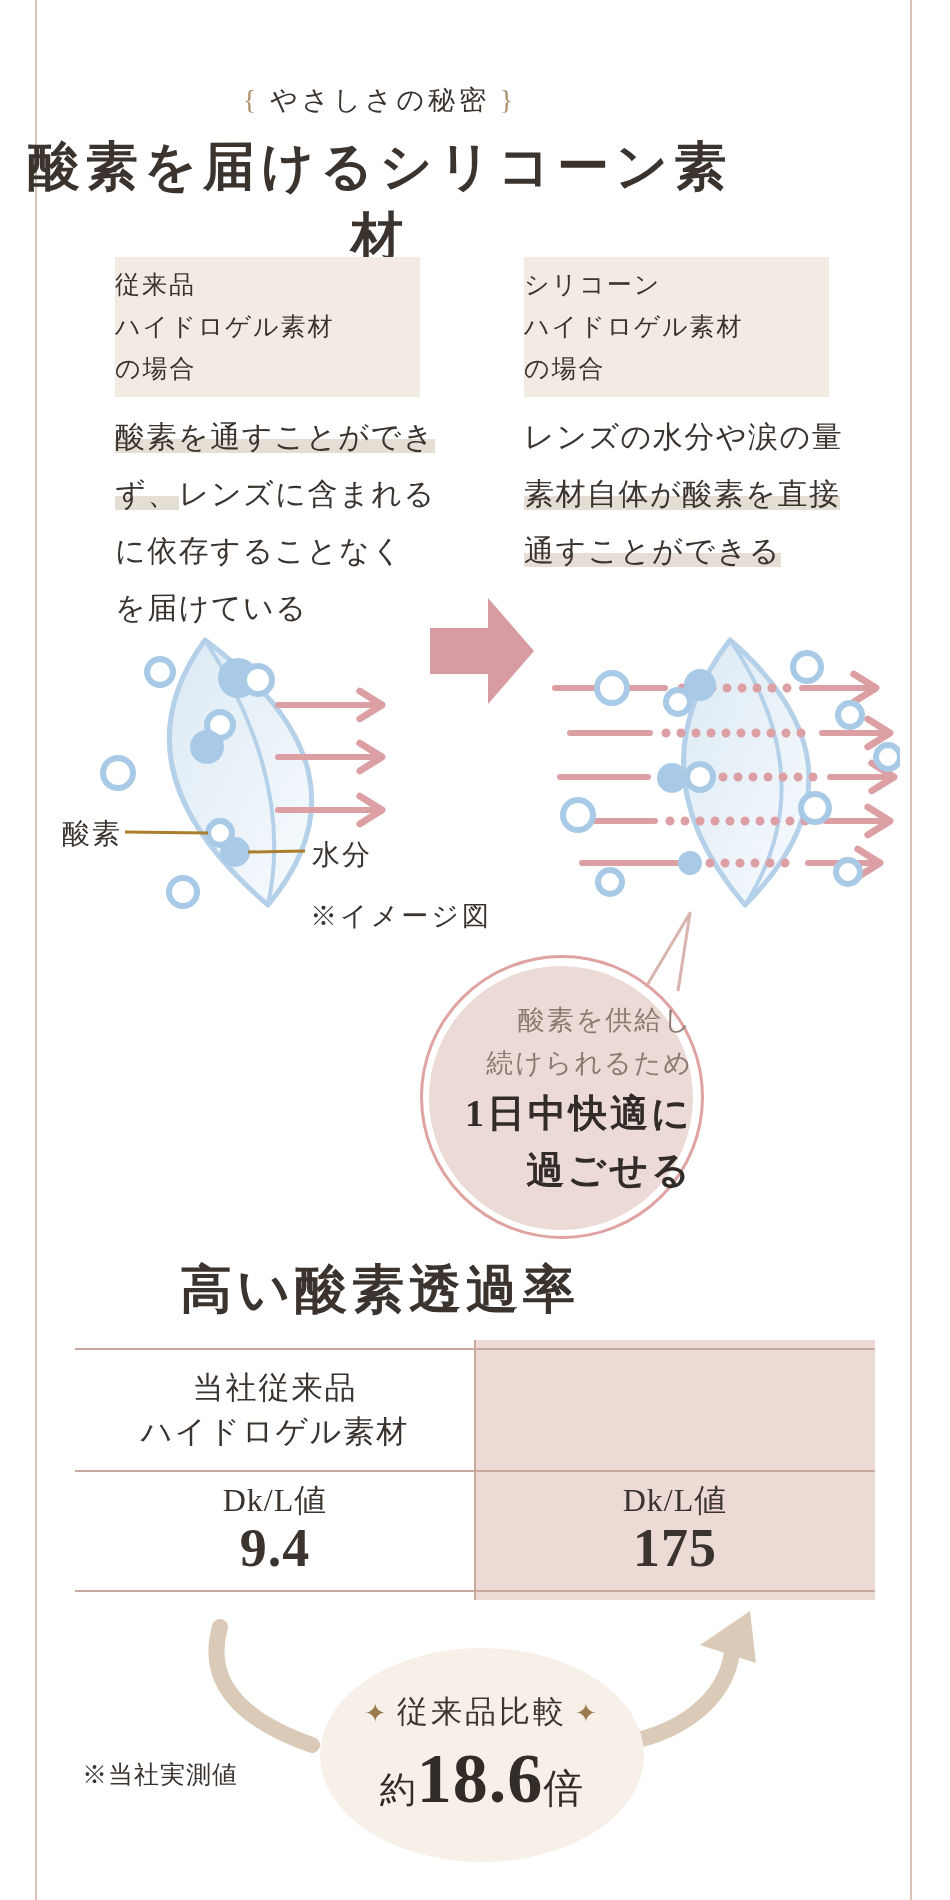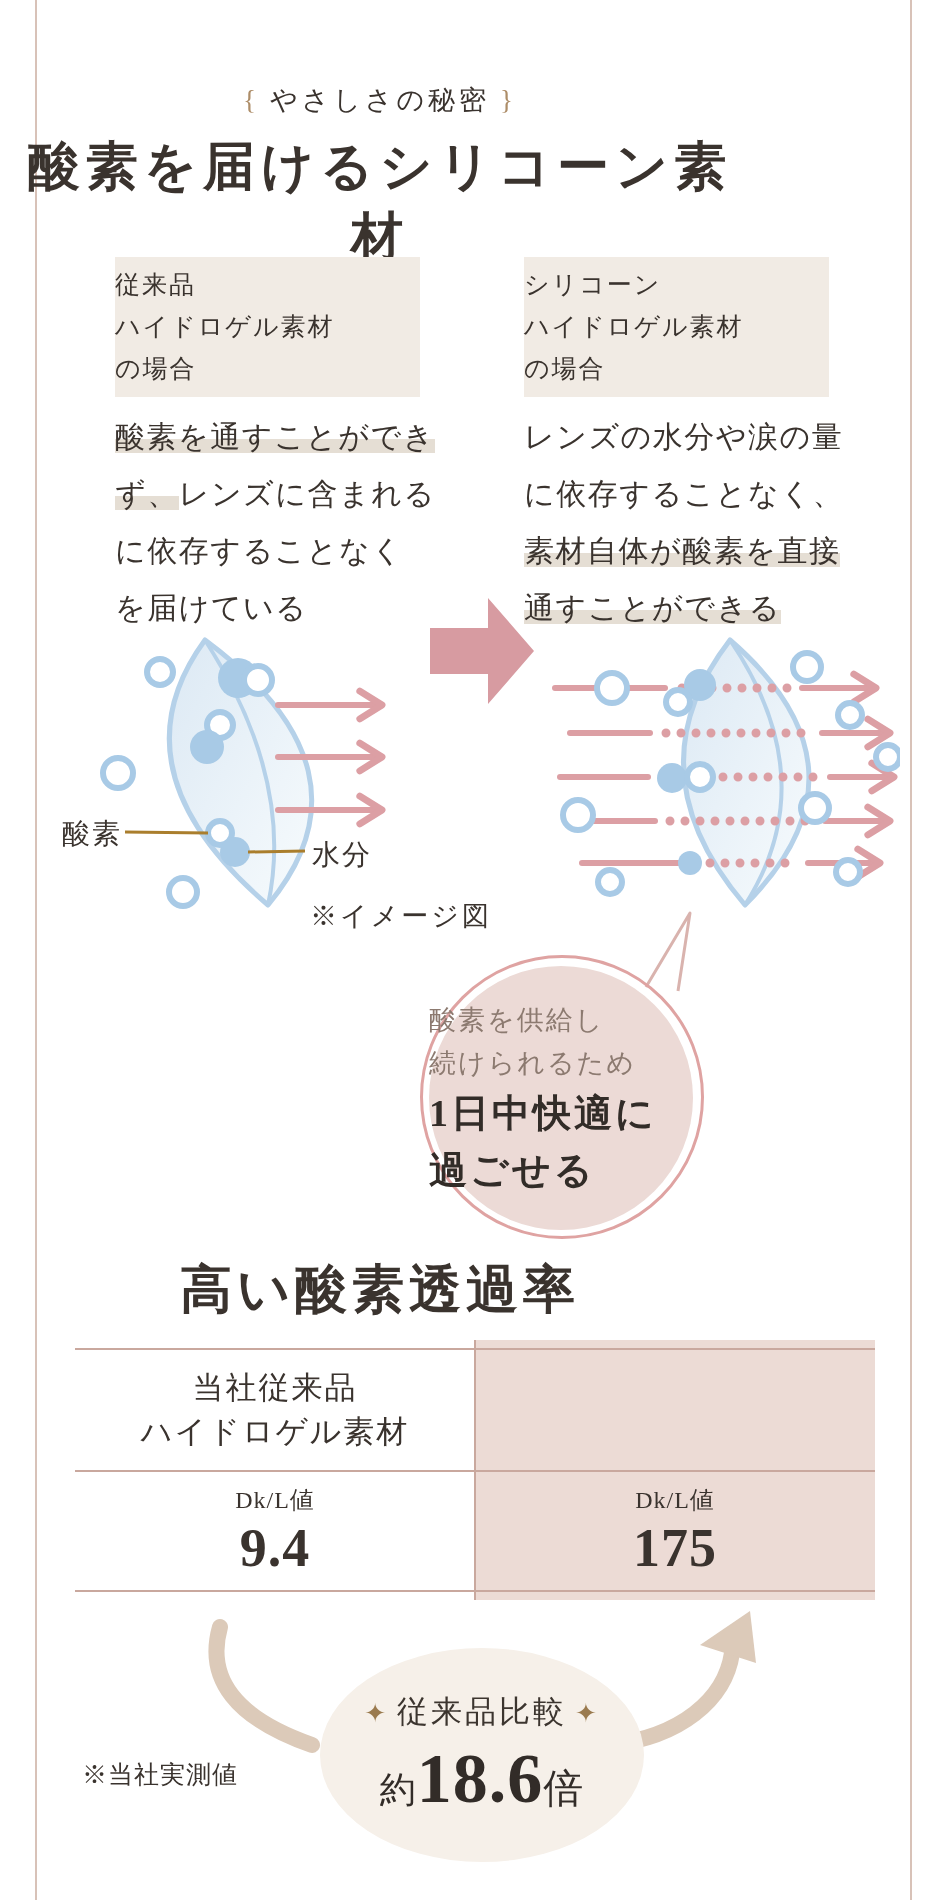--- a/index.html
+++ b/index.html
@@ -21,36 +21,36 @@
   .para .tline { white-space:nowrap; }
   .hl { background:linear-gradient(transparent 58%, #e5ded4 58%); }
 
   .diagram-label { font-size:28px; letter-spacing:2px; }
   .caption { font-size:27px; letter-spacing:3px; }
 
   .bubble-ring { left:420px; top:955px; width:284px; height:284px; border-radius:50%;
                  border:3px solid #dfa3a2; background:transparent; }
   .bubble-fill { left:429px; top:966px; width:264px; height:264px; border-radius:50%;
                  background:#ecdad6; display:flex; flex-direction:column; justify-content:center;
-                 align-items:flex-start; text-align:center; padding-top:2px; }
+                 align-items:flex-end; text-align:center; padding-top:2px; }
   .bubble-small { font-size:27px; line-height:43px; letter-spacing:2px; color:#8c7a70; }
   .bubble-big { font-size:38px; line-height:57px; letter-spacing:3px; font-weight:700; color:#322c28; }
 
   .perm-heading { top:1255px; font-size:52px; font-weight:700; letter-spacing:5px; }
 
   .tablewrap { left:75px; top:1348px; width:800px; height:224px; }
   .feat-panel { left:400px; top:-8px; width:400px; height:260px; background:#ecdbd5; }
   .tl-h { position:absolute; left:0; width:800px; height:2px; background:#c9a89e; }
   .tl-v { position:absolute; left:399px; top:-8px; width:2px; height:260px; background:#c9a89e; }
   .cell { position:absolute; width:400px; display:flex; flex-direction:column;
           justify-content:center; align-items:center; text-align:center; }
   .name-cell { top:2px; height:120px; }
   .name-cell div { font-size:31px; line-height:44px; letter-spacing:2px; }
   .val-cell { top:124px; height:118px; }
-  .metric { font-size:24px; line-height:34px; letter-spacing:1px; }
+  .metric { font-size:32px; line-height:34px; letter-spacing:1px; }
   .bigval { font-size:54px; line-height:62px; font-weight:700; letter-spacing:1px; }
 
   .badge-ellipse { left:320px; top:1648px; width:324px; height:214px; border-radius:50%;
                    background:#f6f0e9; display:flex; flex-direction:column; justify-content:center;
                    align-items:center; text-align:center; }
   .badge-label { font-size:31px; letter-spacing:3px; color:#3c352f; }
   .badge-label .star { color:#9a7a4e; font-size:26px; padding:0 8px; }
   .badge-value { margin-top:6px; color:#322c28; }
   .badge-value .pre { font-size:36px; letter-spacing:1px; }
   .badge-value .num { font-size:70px; font-weight:700; letter-spacing:1px;margin-top:8px; }
@@ -79,21 +79,20 @@
 </div>
 
 <div class="abs para" style="left:115px;">
   <div class="tline"><span class="hl">酸素を通すことができ</span></div>
   <div class="tline"><span class="hl">ず、</span><span>レンズに含まれる</span></div>
   <div class="tline"><span>に依存することなく</span></div>
   <div class="tline"><span>を届けている</span></div>
 </div>
 <div class="abs para" style="left:524px;">
   <div class="tline"><span>レンズの水分や涙の量</span></div>
-  <div class="tline"><span>に依存することなく、</span></div>
   <div class="tline"><span class="hl">素材自体が酸素を直接</span></div>
   <div class="tline"><span class="hl">通すことができる</span></div>
 </div>
 
 <svg class="abs" style="left:50px; top:580px;" width="850" height="380" viewBox="0 0 850 380">
   <defs>
     <linearGradient id="lensGrad" x1="0" y1="0" x2="1" y2="1">
       <stop offset="0" stop-color="#dce9f4"></stop>
         <stop offset="1" stop-color="#f7fbfd"></stop>
     </linearGradient>

